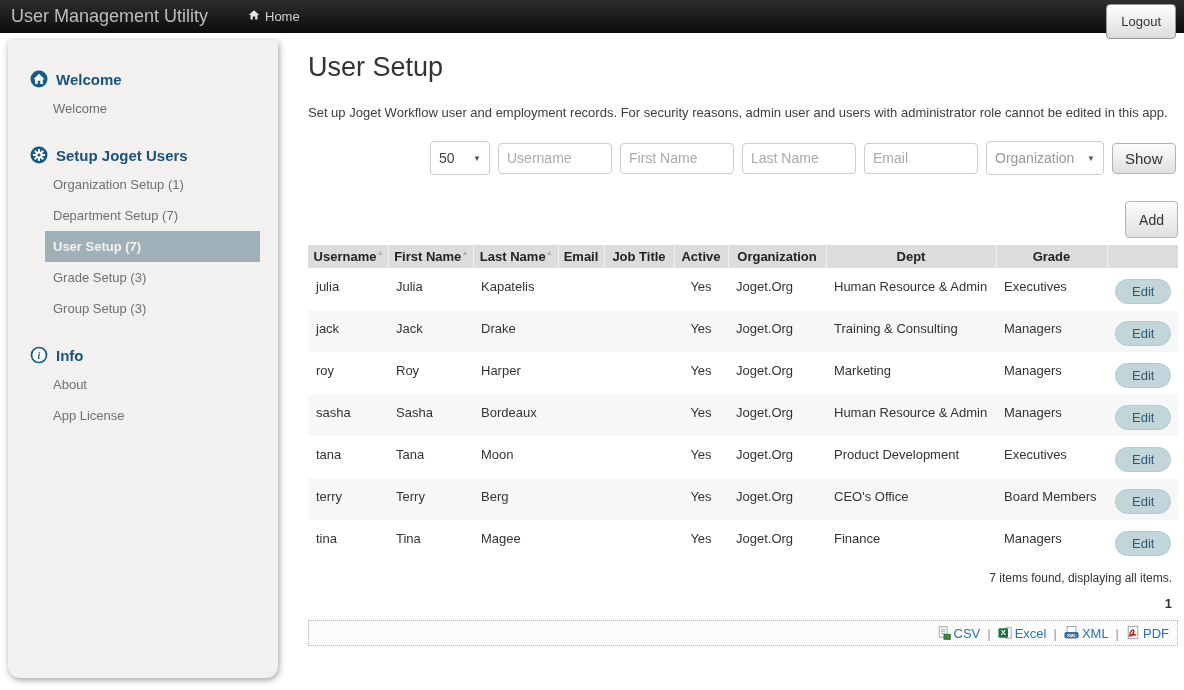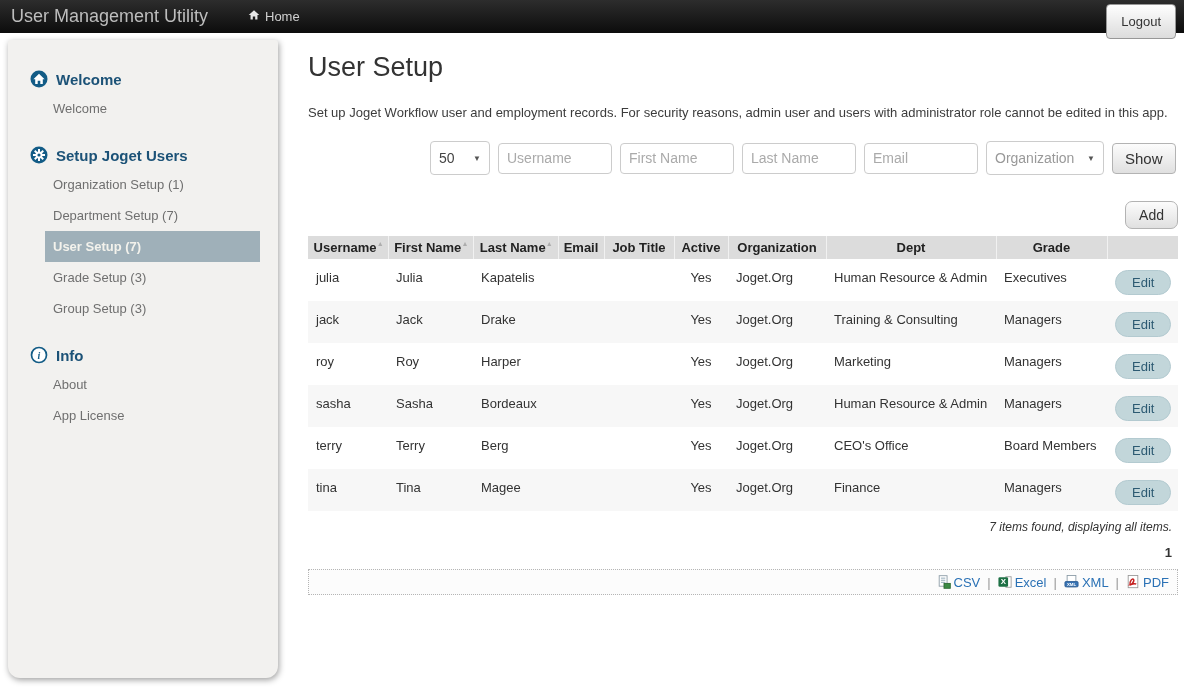--- a/index.html
+++ b/index.html
@@ -72,21 +72,21 @@
     padding:0 8px; font-size:14px; color:#333; font-family:inherit;
   }
   .flt-input::placeholder { color:#aaa; }
   .btn {
     background:linear-gradient(#fcfcfc,#e0e0e0);
     border:1px solid #b3b3b3; border-radius:4px;
     color:#333; font-family:inherit; cursor:pointer;
   }
   .show-btn { height:31px; padding:0 12px; font-size:15px; }
   .add-row { margin-top:26px; text-align:right; }
-  .add-btn { height:28px; padding:0 13px; font-size:14px;border-radius:7px; }
+  .add-btn { height:37px; padding:0 13px; font-size:14px; }
   
   table.users {
     margin-top:7px; width:870px; border-collapse:collapse; table-layout:fixed;
     font-size:13px;
   }
   table.users thead th {
     background:#dcdcdc; height:23px; font-weight:bold; color:#222;
     text-align:center; border-right:1px solid #f1f1f1; padding:0 2px;
     white-space:nowrap; overflow:hidden; cursor:pointer;
   }
@@ -96,21 +96,21 @@
     height:42px; vertical-align:top; padding:11px 8px 0; color:#333;
     white-space:nowrap; overflow:hidden;
   }
   table.users tbody tr:nth-child(even) { background:#f7f7f7; }
   td.c-center { text-align:center; padding-left:0; padding-right:0; }
   .edit-btn {
     background:#c2d6da; border:1px solid #b3cad0; border-radius:13px;
     color:#2c5a72; font-size:13px; padding:4px 16px; font-family:inherit; cursor:pointer;
   }
   
-  .summary { text-align:right; font-size:12px; color:#333; margin-top:9px; padding-right:6px;font-style:italic; }
+  .summary { text-align:right; font-size:12px; color:#333; margin-top:9px; padding-right:6px; }
   .page-num { text-align:right; font-size:13px; font-weight:bold; color:#333; margin-top:11px; padding-right:6px; }
   .export-bar {
     margin-top:9px; border:1px dotted #b5b5b5; background:#fcfcfc;
     height:26px; display:flex; justify-content:flex-end; align-items:center;
     gap:7px; padding:0 8px; font-size:13px;
   }
   .export-link {
     color:#2a71b5; text-decoration:none; display:inline-flex; align-items:center; gap:3px;
     cursor:pointer;
   }
@@ -272,20 +272,32 @@
           <td>Bordeaux</td>
           <td></td>
           <td></td>
           <td class="c-center">Yes</td>
           <td>Joget.Org</td>
           <td>Human Resource &amp; Admin</td>
           <td>Managers</td>
           <td class="c-center"><button class="edit-btn">Edit</button></td>
         </tr>
         <tr>
+          <td>tana</td>
+          <td>Tana</td>
+          <td>Moon</td>
+          <td></td>
+          <td></td>
+          <td class="c-center">Yes</td>
+          <td>Joget.Org</td>
+          <td>Product Development</td>
+          <td>Executives</td>
+          <td class="c-center"><button class="edit-btn">Edit</button></td>
+        </tr>
+        <tr>
           <td>terry</td>
           <td>Terry</td>
           <td>Berg</td>
           <td></td>
           <td></td>
           <td class="c-center">Yes</td>
           <td>Joget.Org</td>
           <td>CEO's Office</td>
           <td>Board Members</td>
           <td class="c-center"><button class="edit-btn">Edit</button></td>

